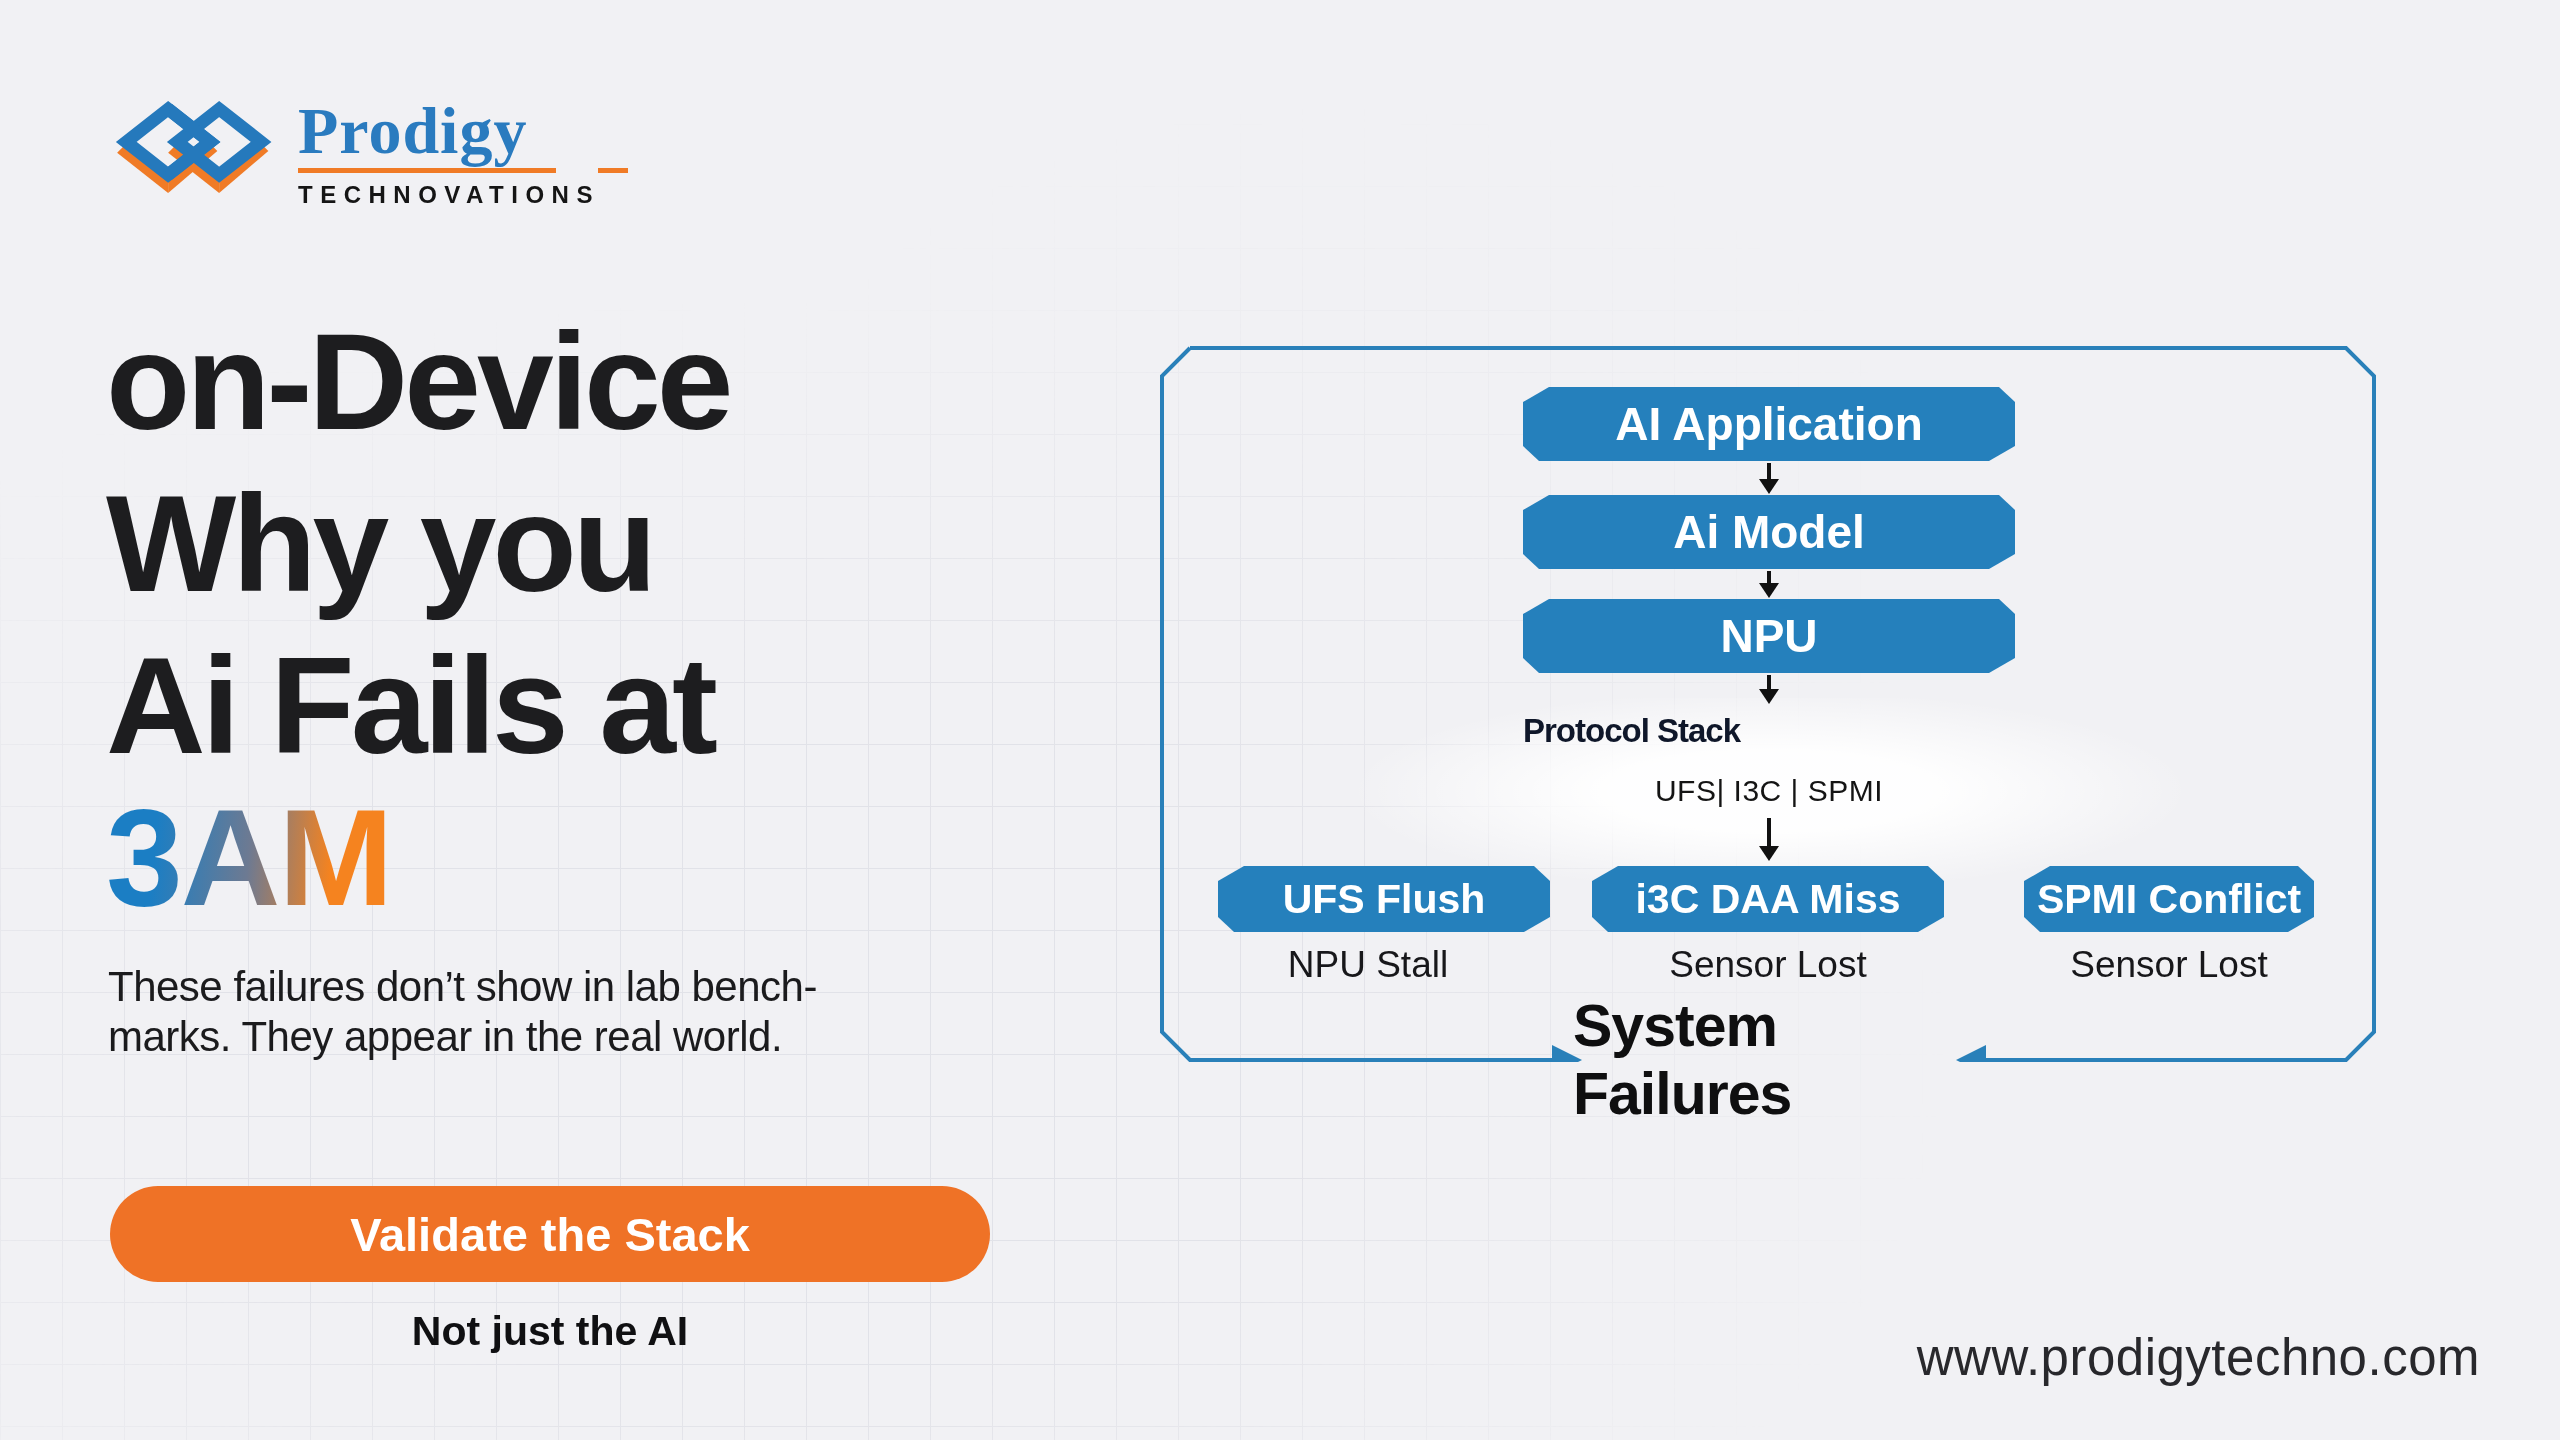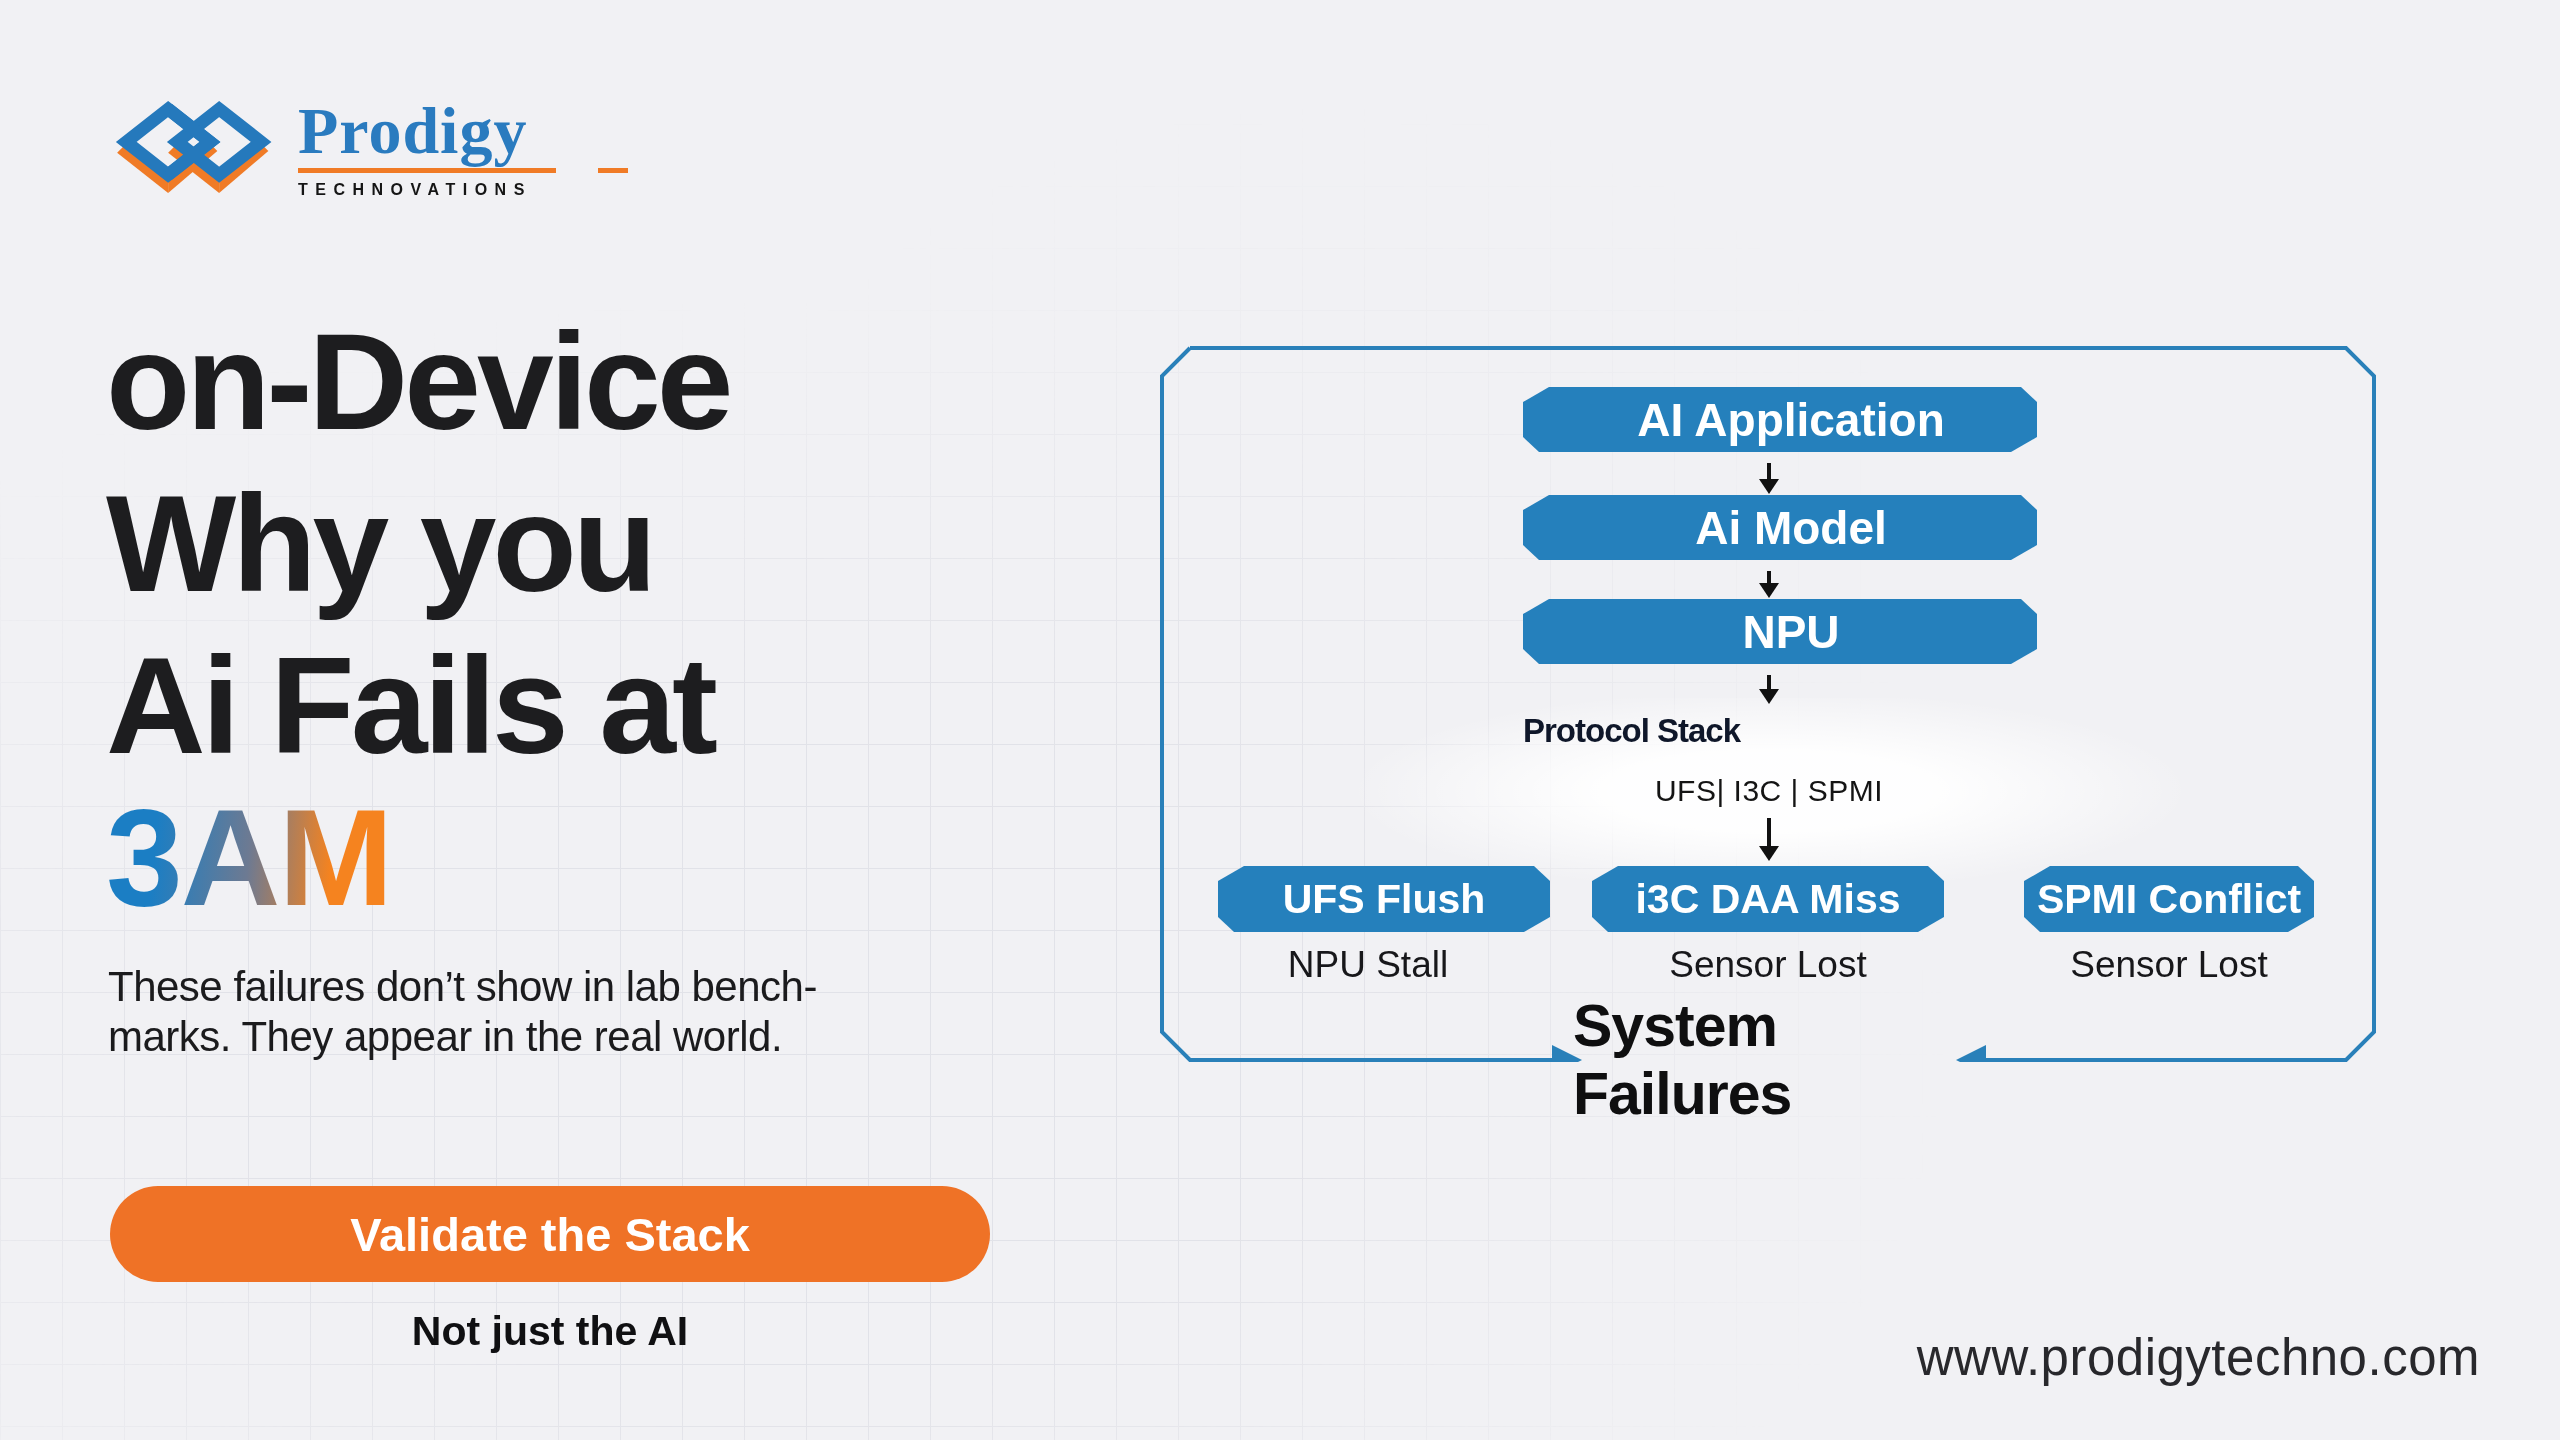--- a/index.html
+++ b/index.html
@@ -29,21 +29,21 @@
   .logo-mark{width:164px;height:118px;flex:none;}
   .logo-text{display:flex;flex-direction:column;margin-top:6px;}
   .logo-word{
     font-family:"Liberation Serif", serif;
     font-size:66px;font-weight:600;color:#2a7bbf;line-height:1;
     letter-spacing:1px;
   }
   .logo-underline{height:5px;background:#f07b26;width:258px;margin-top:4px;position:relative;}
   .logo-underline::after{content:'';position:absolute;left:300px;top:0;width:30px;height:5px;background:#f07b26;}
   .logo-tagline{
-    font-size:16px;font-weight:bold;color:#151515;letter-spacing:7.5px;margin-top:8px;
+    font-size:24px;font-weight:bold;color:#151515;letter-spacing:7.5px;margin-top:8px;
   }
   
   .headline{
     position:absolute;left:106px;top:300px;
     font-size:138px;font-weight:bold;letter-spacing:-4px;line-height:1.175;
     color:#1d1d1f;
   }
   .headline-highlight{
     position:absolute;left:106px;top:788px;
     font-size:138px;font-weight:bold;letter-spacing:-2px;line-height:1;
@@ -75,21 +75,21 @@
     position:absolute;left:120px;top:352px;width:980px;height:186px;
     background:radial-gradient(ellipse 55% 70% at 50% 50%, rgba(255,255,255,.96) 30%, rgba(255,255,255,0) 78%);
   }
   .chip{
     position:absolute;background:#2580bc;color:#fff;
     display:flex;align-items:center;justify-content:center;
     font-weight:bold;
     clip-path:polygon(26px 0, calc(100% - 16px) 0, 100% 15px, 100% calc(100% - 15px),
                       calc(100% - 26px) 100%, 16px 100%, 0 calc(100% - 15px), 0 15px);
   }
-  .chip-lg{left:363px;width:492px;height:65px;font-size:46px;padding-left:22px;}
+  .chip-lg{left:363px;width:492px;height:74px;font-size:46px;}
   .chip-sm{height:66px;font-size:41px;}
   .varrow{position:absolute;width:4px;background:#111;}
   .varrow::after{
     content:'';position:absolute;bottom:-13px;left:50%;transform:translateX(-50%);
     border:10px solid transparent;border-bottom:none;border-top:15px solid #111;
   }
   .protocol-title{
     position:absolute;left:363px;top:366px;width:492px;
     font-size:33px;font-weight:bold;color:#0f172a;letter-spacing:-1px;
   }

